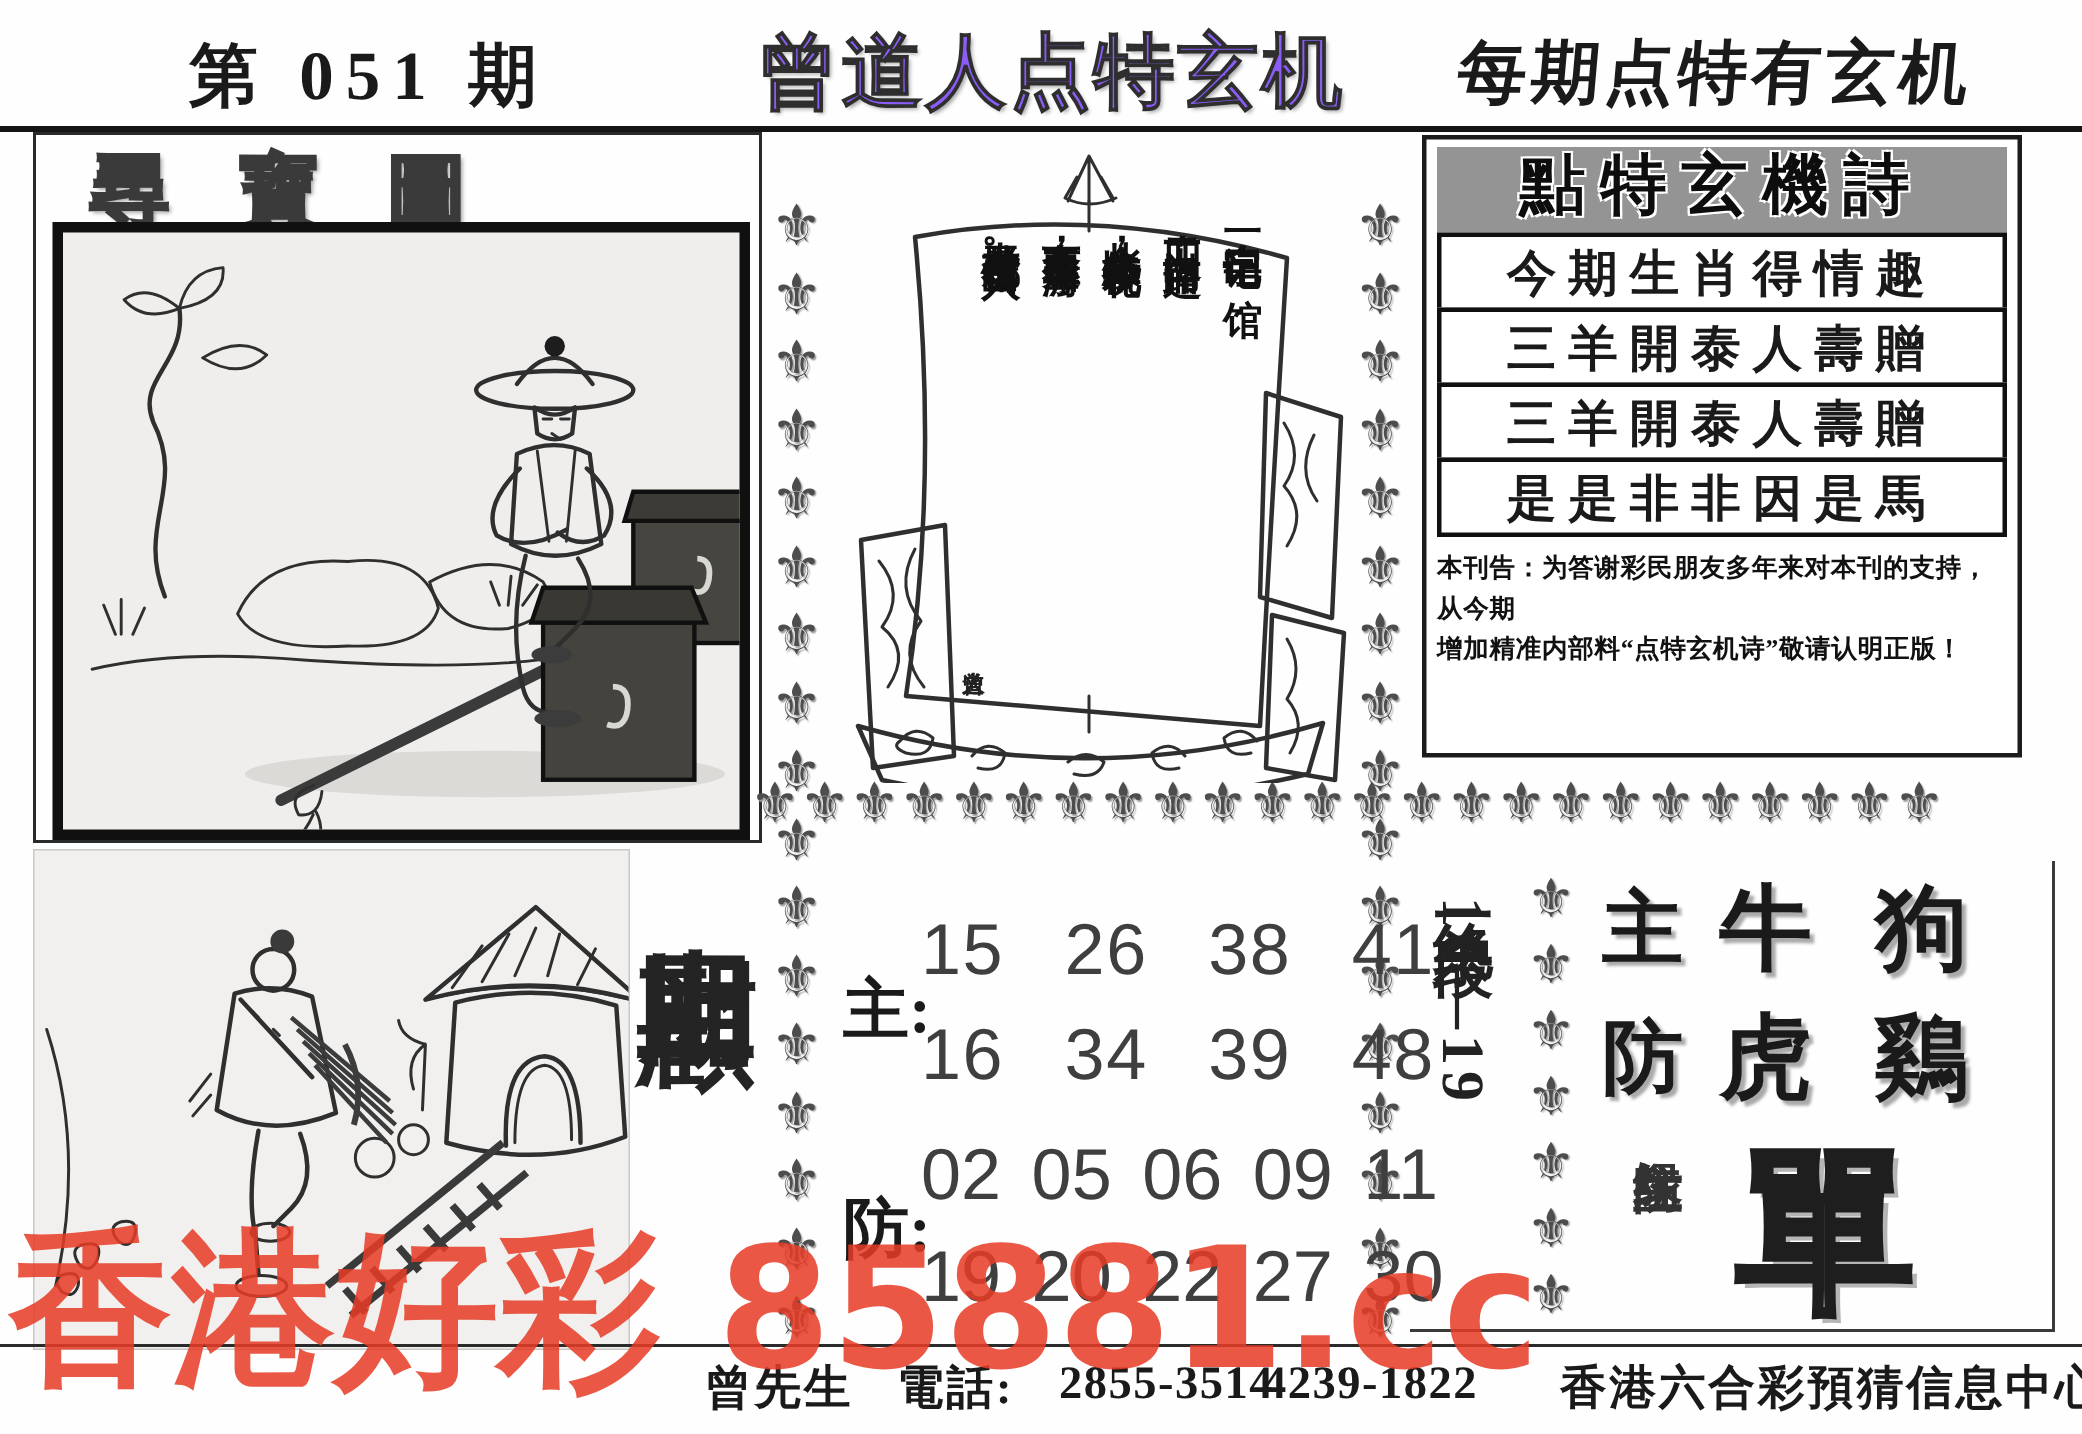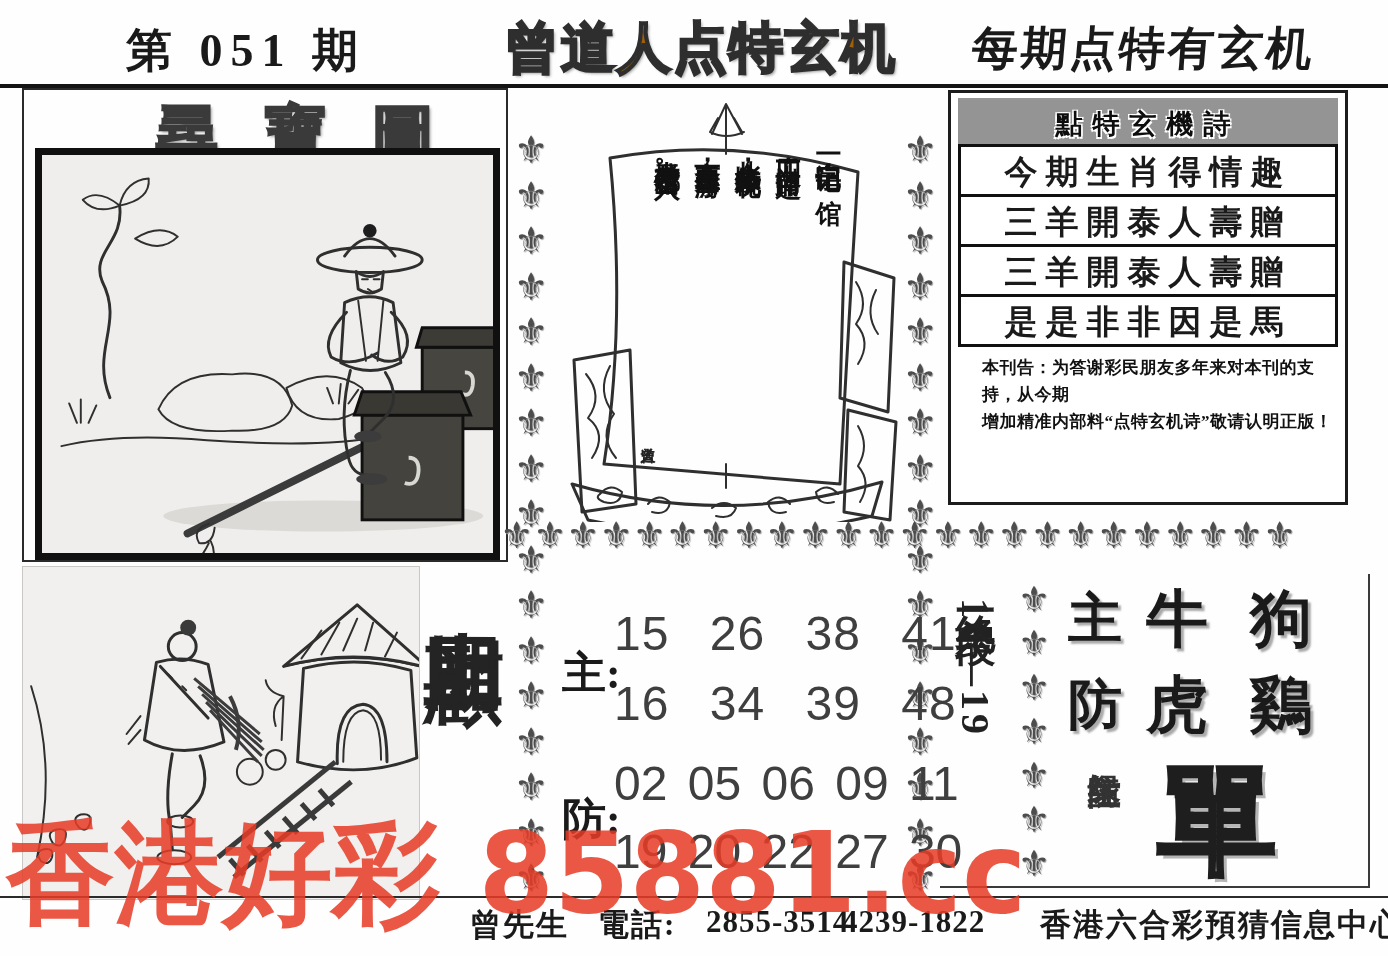--- a/index.html
+++ b/index.html
@@ -6,30 +6,30 @@
   html,body { background:#ffffff; }
   .page {
     position:relative; width:1388px; height:956px; background:#fefefe;
     font-family:"Liberation Serif", serif; color:#1a1a1a; overflow:hidden;
   }
   .abs { position:absolute; }
 
   
   .issue { left:126px; top:20px; font-size:46px; font-weight:700; letter-spacing:8px; }
   .brand {
-    left:505px; top:12px; font-size:54px; font-weight:700; letter-spacing:2px;
-    color:#a16207; -webkit-text-stroke:2.5px #2e2e2e; text-shadow:2px 2px 3px #9a9a9a;
+    left:505px; top:12px; font-size:54px; font-weight:400; letter-spacing:2px;
+    color:#8b5cf6; -webkit-text-stroke:2.5px #2e2e2e; text-shadow:2px 2px 3px #9a9a9a;
   }
   .slogan { left:972px; top:18px; font-size:46px; font-weight:900; letter-spacing:3px; transform:skewX(-5deg); }
   .top-rule { left:0; top:84px; width:1388px; height:4px; background:#141414; }
 
   
   .treasure-box { left:22px; top:88px; width:486px; height:474px; border:2px solid #2a2a2a; }
   .treasure-title {
-    left:60px; top:92px; width:420px; text-align:right; font-size:62px; font-weight:900;
+    left:60px; top:92px; width:420px; text-align:left; font-size:53px; font-weight:900;
     letter-spacing:46px; color:#404040; -webkit-text-stroke:2px #3a3a3a; text-shadow:2px 2px 3px #999;
   }
   .pic1-frame { left:35px; top:148px; width:465px; height:412px; border:7px solid #101010; background:#efeeec; }
   .pic2-frame { left:22px; top:566px; width:398px; height:334px; background:#f1f0ee; border:1px solid #c9c8c5; }
 
   .last-review {
     left:418px; top:566px; width:92px; height:340px;
     writing-mode:vertical-rl; text-orientation:upright;
     font-size:80px; font-weight:900; color:#242424; line-height:92px; letter-spacing:4px;
     font-family:"Liberation Serif", serif;
@@ -51,30 +51,30 @@
     font-size:26px; font-weight:700; line-height:1.55; letter-spacing:2px; color:#111;
   }
   .sail-sign {
     position:absolute; left:86px; bottom:86px;
     writing-mode:vertical-rl; text-orientation:upright; font-size:15px; font-weight:700; color:#222;
   }
 
   
   .poem-panel { left:948px; top:90px; width:400px; height:415px; border:3px solid #1c1c1c; background:#fff; padding:5px 7px; }
   .poem-head {
-    height:49px; line-height:52px; background:#949494; text-align:center;
-    font-size:27px; font-weight:900; letter-spacing:10px; color:#0d0d0d;
+    height:60px; line-height:52px; background:#949494; text-align:center;
+    font-size:44px; font-weight:900; letter-spacing:10px; color:#0d0d0d;
     text-shadow:-1.5px -1.5px 0 #fff, 1.5px -1.5px 0 #fff, -1.5px 1.5px 0 #fff, 1.5px 1.5px 0 #fff;
   }
   .poem-row {
     height:53px; line-height:50px; border:3px solid #101010; margin-top:-3px; text-align:center;
     font-size:33px; font-weight:800; letter-spacing:8px; background:#fff;
   }
   .poem-row:first-of-type { margin-top:3px; }
-  .poem-notice { margin-top:7px; font-size:17px; font-weight:700; line-height:1.6; letter-spacing:0.5px; color:#111;margin-left:24px; }
+  .poem-notice { margin-top:7px; font-size:17px; font-weight:700; line-height:1.6; letter-spacing:0.5px; color:#111; }
 
   
   .hotspot { left:552px; top:572px; width:348px; height:333px; }
   .hotspot-title { position:absolute; left:0; top:0; width:100%; text-align:center; font-size:42px; font-weight:900; letter-spacing:14px; }
   .num-label { position:absolute; font-size:44px; font-weight:900; }
   .lab-main { left:10px; top:72px; }
   .lab-guard { left:10px; top:218px; }
   .num-row { position:absolute; left:62px; width:286px; font-family:"Liberation Sans", sans-serif; font-weight:400; color:#3f3f3f; font-size:48px; white-space:nowrap; }
   .row4 { word-spacing:26px; letter-spacing:1px; }
   .row5 { word-spacing:7px;  letter-spacing:0px; }

